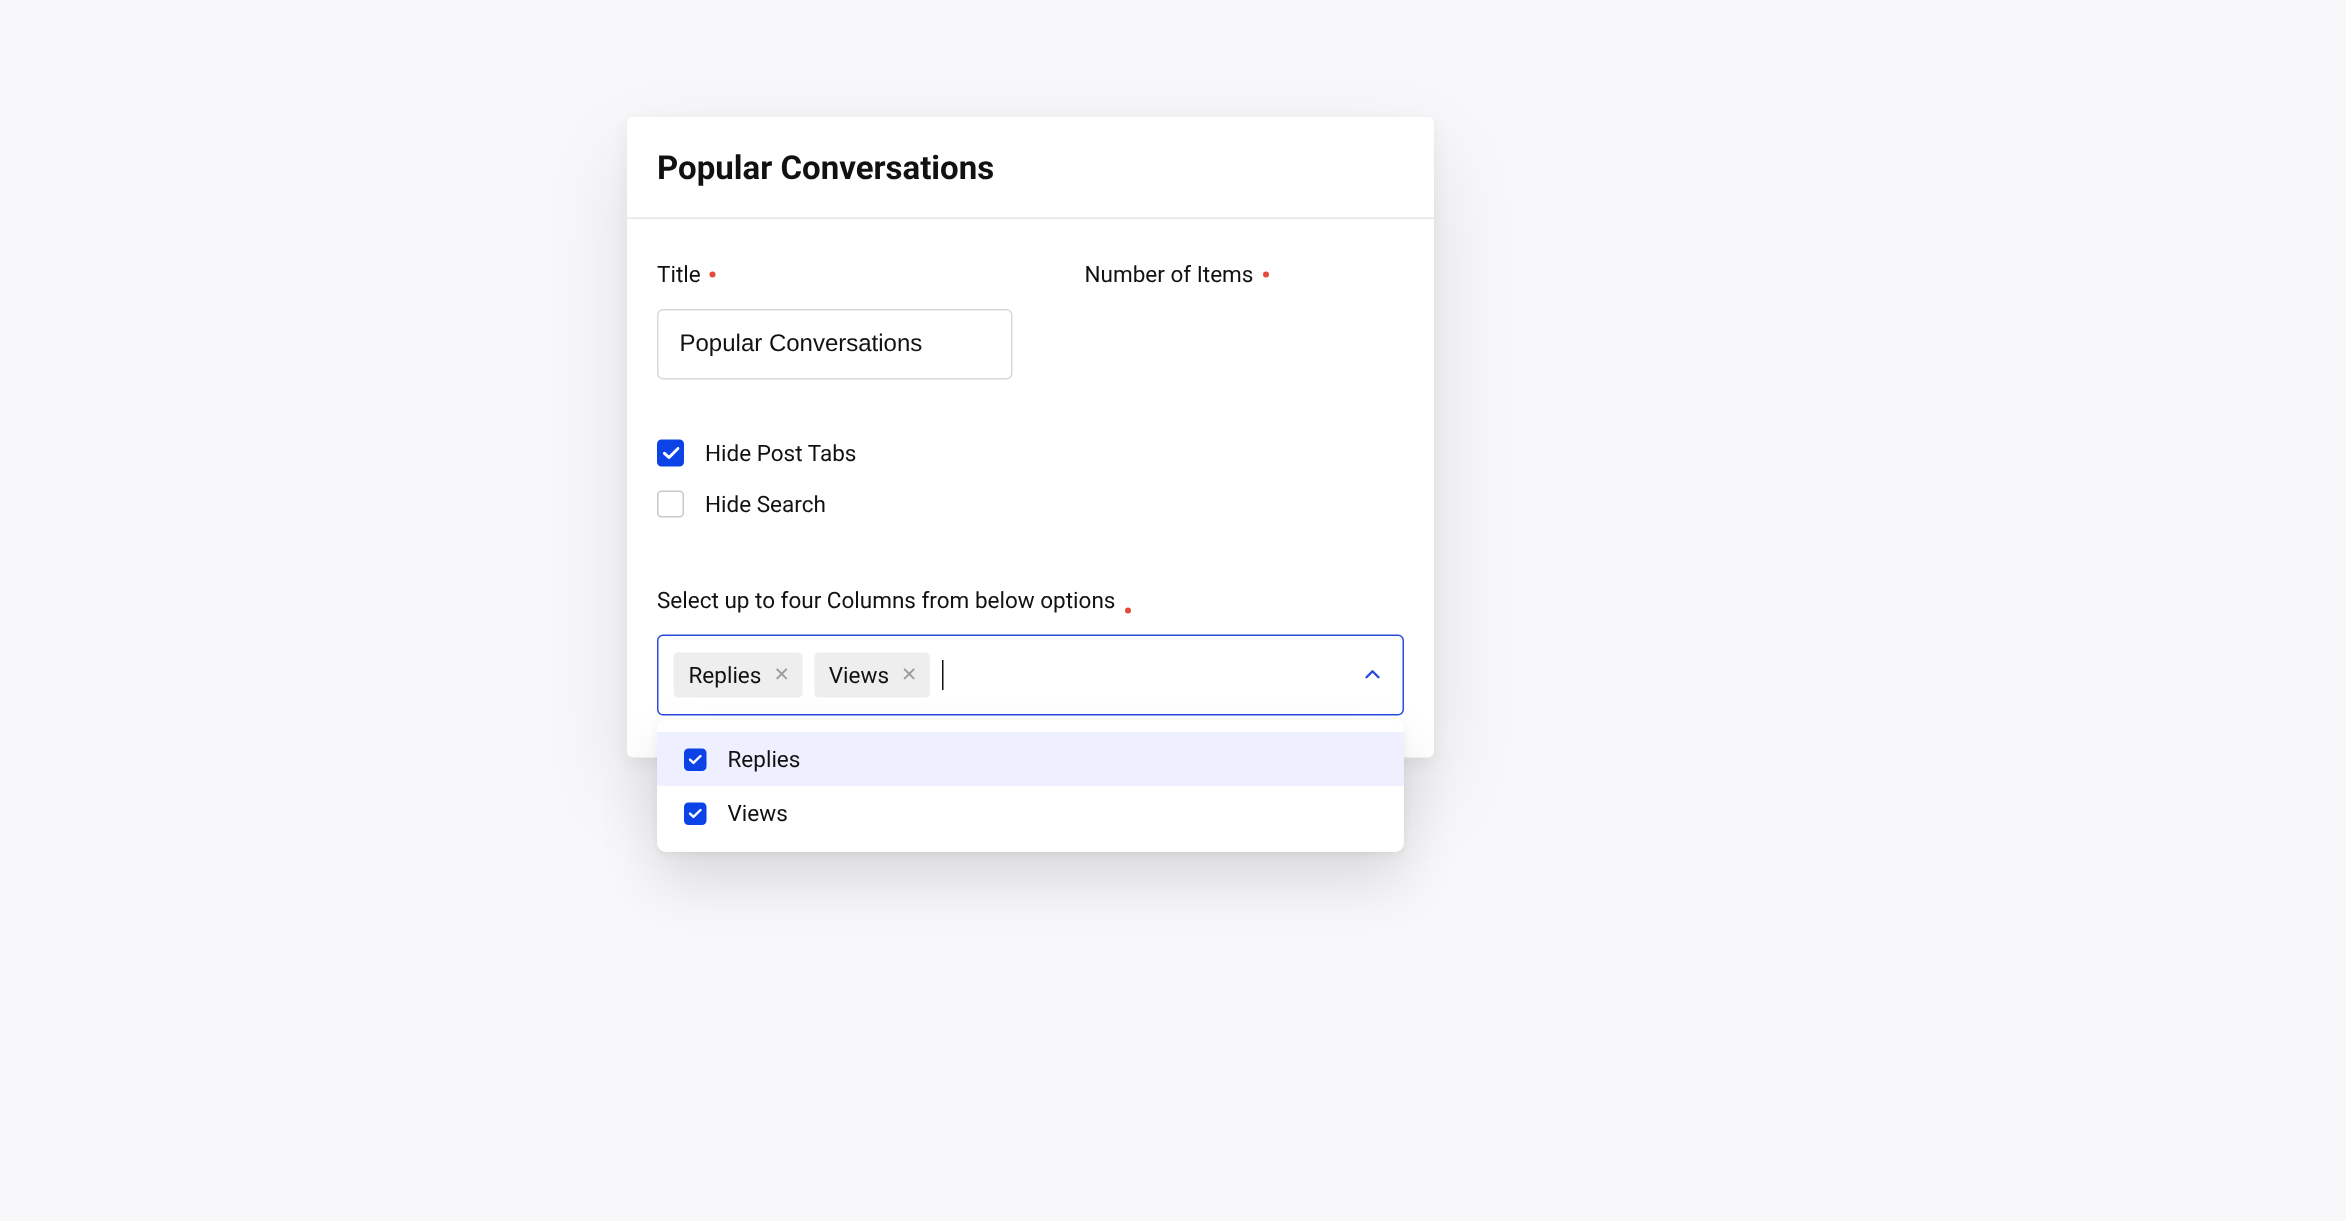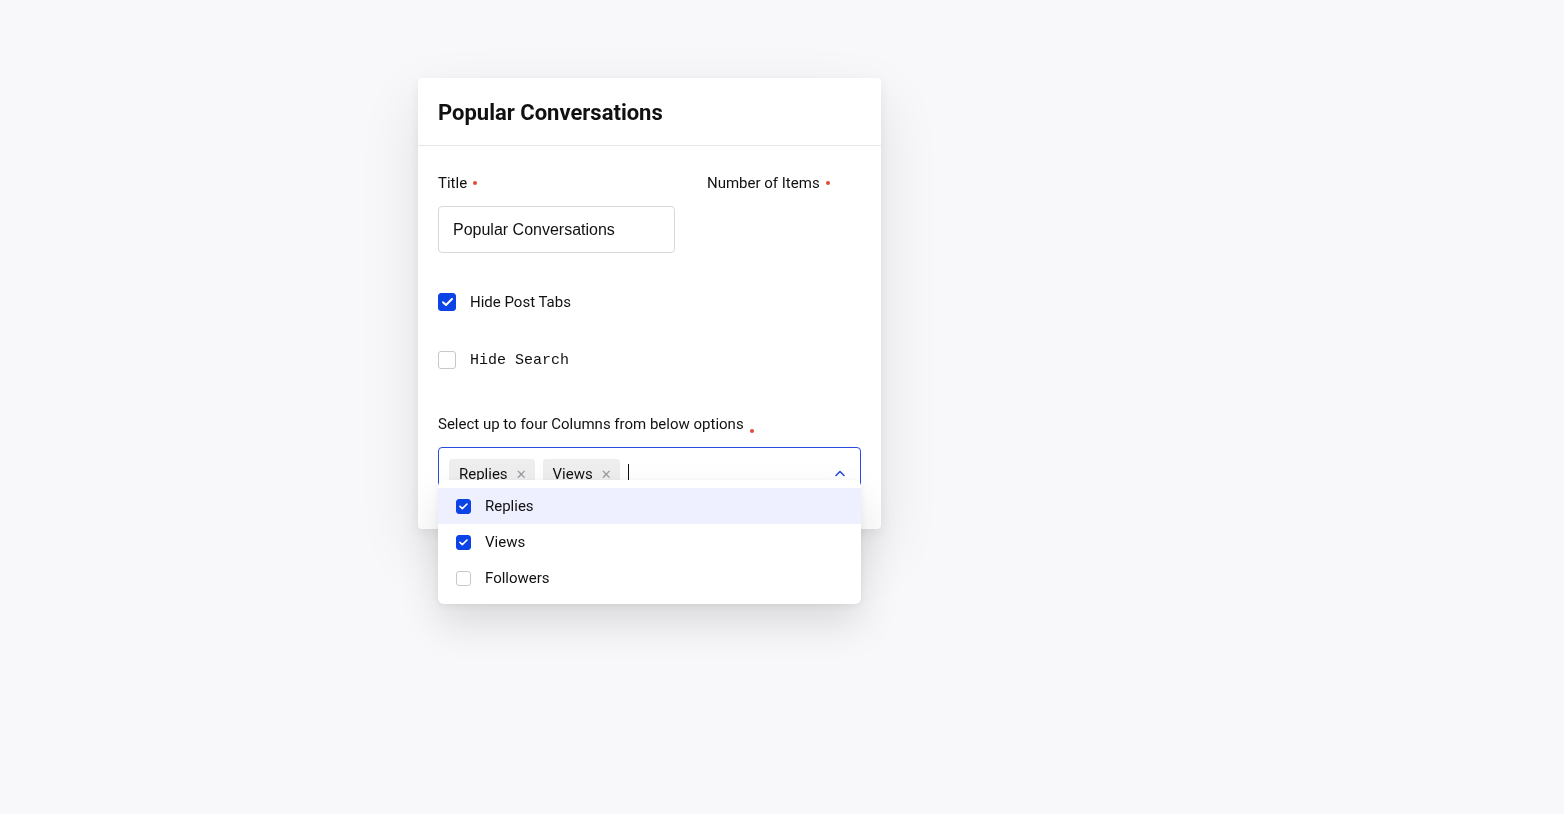--- a/index.html
+++ b/index.html
@@ -8,40 +8,40 @@
     height: 814px;
     background: #f8f8fa;
     font-family: -apple-system, BlinkMacSystemFont, "Segoe UI", Roboto, Helvetica, Arial, sans-serif;
     color: #111;
     overflow: hidden;
   }
   .card {
     position: absolute;
     left: 418px;
     top: 78px;
-    width: 463px;
+    width: 538px;
     background: #fff;
     border-radius: 4px;
     box-shadow: 0 24px 60px rgba(0,0,0,0.10), 0 4px 12px rgba(0,0,0,0.06);
   }
   .card-header {
     padding: 22px 20px 20px 20px;
     border-bottom: 1px solid #e6e6e8;
   }
   .card-header h1 {
     font-size: 22px;
     font-weight: 700;
     color: #111;
   }
   .card-body {
     padding: 28px 20px 28px 20px;
   }
   .row {
     display: flex;
-    gap: 32px;
+    gap: 48px;
   }
   .field {
     flex: 1;
     display: flex;
     flex-direction: column;
   }
   .label {
     font-size: 15px;
     color: #111;
     margin-bottom: 14px;
@@ -61,25 +61,25 @@
     border: 1px solid #d8d8dc;
     border-radius: 4px;
     padding: 0 14px;
     font-size: 16px;
     color: #111;
     outline: none;
     background: #fff;
   }
   .checkbox-row {
     display: flex;
-    align-items: center;
+    align-items: flex-start;
     gap: 14px;
     margin-top: 40px;
   }
-  .checkbox-row + .checkbox-row { margin-top: 40px; font-family: Liberation Mono, monospace; }
+  .checkbox-row + .checkbox-row { margin-top: 16px; }
   .cb {
     width: 18px;
     height: 18px;
     border: 1.5px solid #c8c8cc;
     border-radius: 3px;
     background: #fff;
     display: inline-flex;
     align-items: center;
     justify-content: center;
     flex: none;
@@ -267,21 +267,15 @@
       <span>Replies</span>
     </div>
     <div class="opt">
       <span class="cb-sm checked">
         <svg class="tick" width="9" height="7" viewBox="0 0 9 7">
             <path d="M1 3.4 L3.3 5.6 L8 1" stroke="#fff" stroke-width="1.6" fill="none" stroke-linecap="round" stroke-linejoin="round"></path>
           </svg>
       </span>
       <span>Views</span>
     </div>
-    <div class="opt">
-      <span class="cb-sm">
-        
-      </span>
-      <span>Followers</span>
-    </div>
   </div>
 
 </div>
 
 </body></html>

